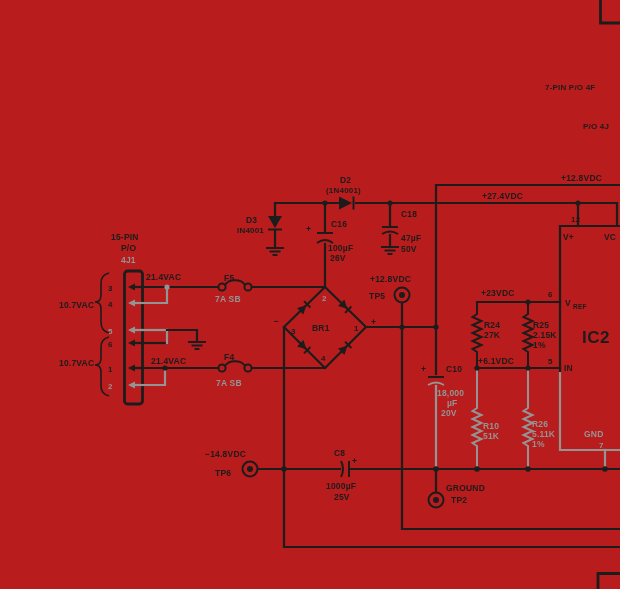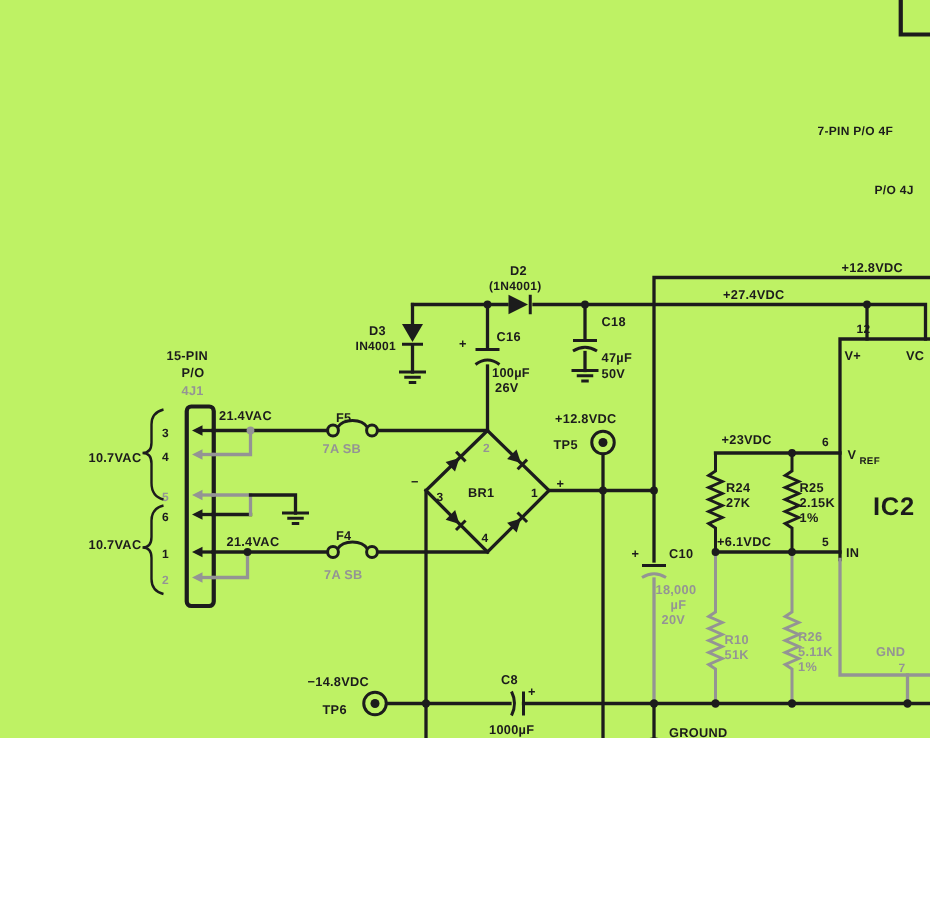--- a/index.html
+++ b/index.html
@@ -1,16 +1,16 @@
 <!DOCTYPE html>
 <html><head>
 <meta charset="utf-8">
 <style>
   html,body{margin:0;padding:0;background:#ffffff;}
-  #stage{position:relative;width:620px;height:492px;background:#bef264;overflow:hidden;}
+  #stage{position:relative;width:620px;height:589px;background:#b91c1c;overflow:hidden;}
   svg{position:absolute;left:0;top:0;}
   text{font-family:"Liberation Sans","DejaVu Sans",sans-serif;font-weight:bold;fill:#1c1c1c;letter-spacing:.2px;}
   .t85{font-size:8.5px;} .t8{font-size:8px;}
   .gray{fill:#949494;}
   .big{font-size:17px;letter-spacing:.5px;}
   .mod{font-size:15px;}
   .sub{font-size:6.5px;}
   .w{stroke:#1c1c1c;stroke-width:2.2;fill:none;stroke-linecap:square;}
   .wg{stroke:#949494;stroke-width:2.2;fill:none;stroke-linecap:square;}
   .thin{stroke:#1c1c1c;stroke-width:1.6;fill:none;}

